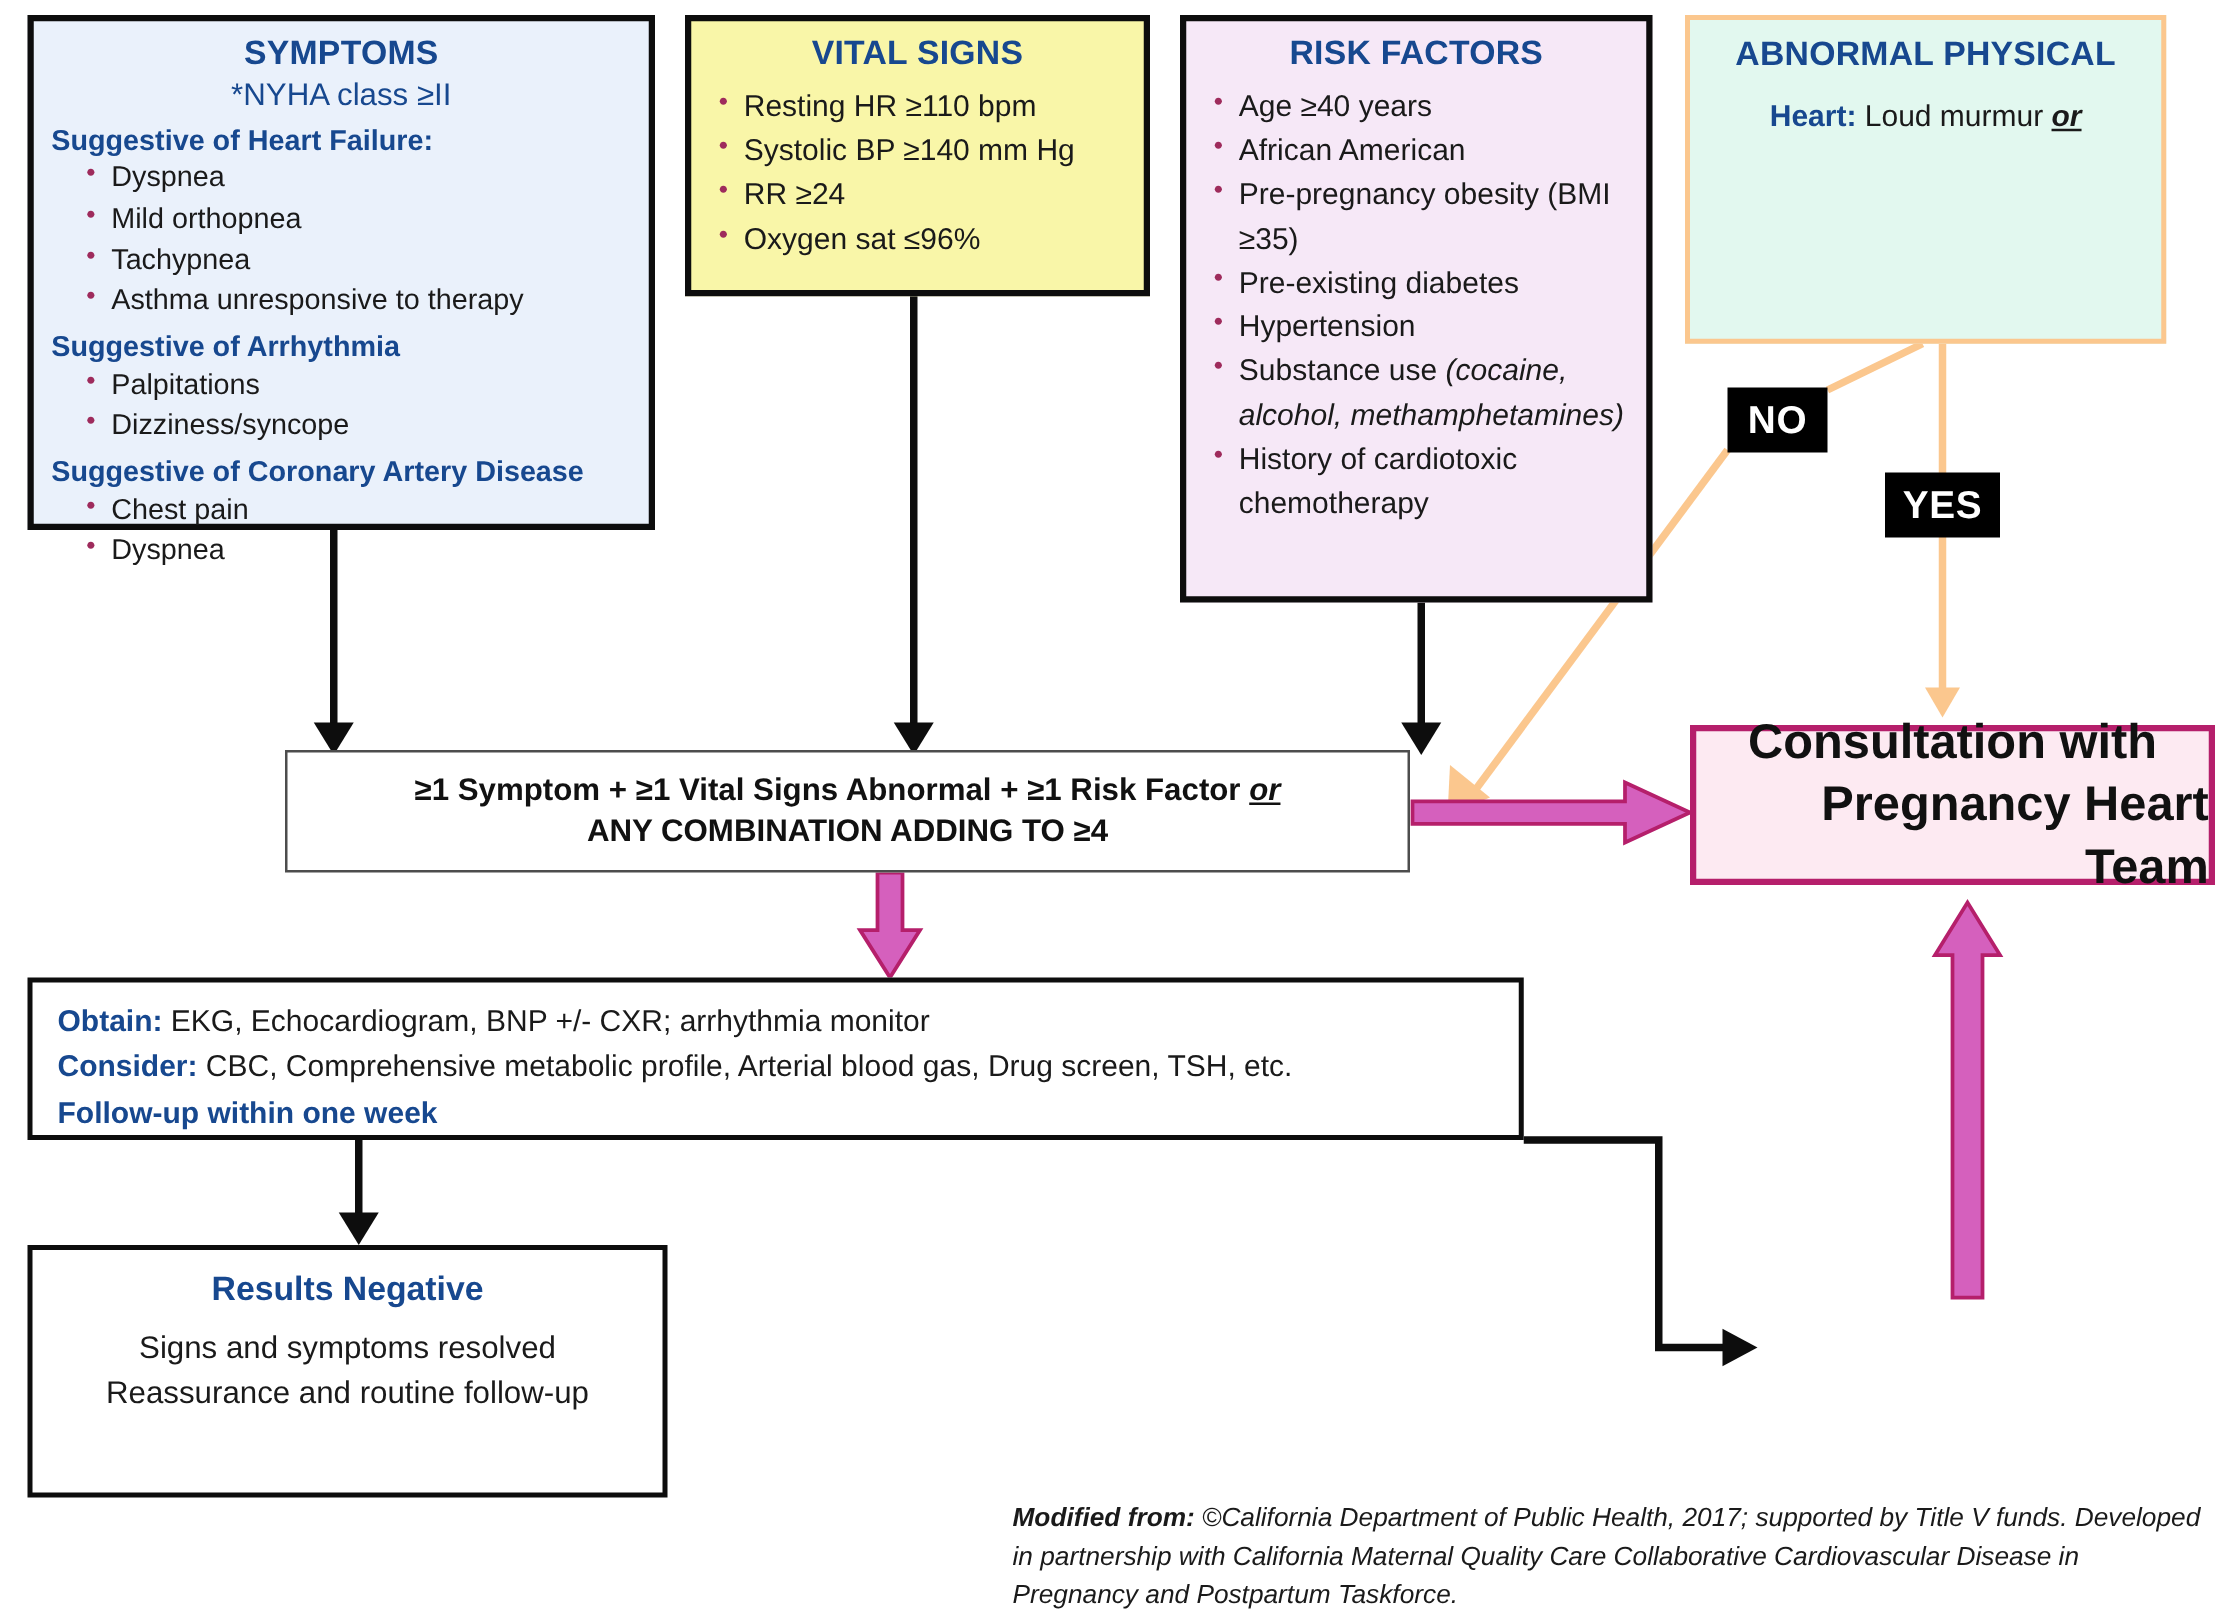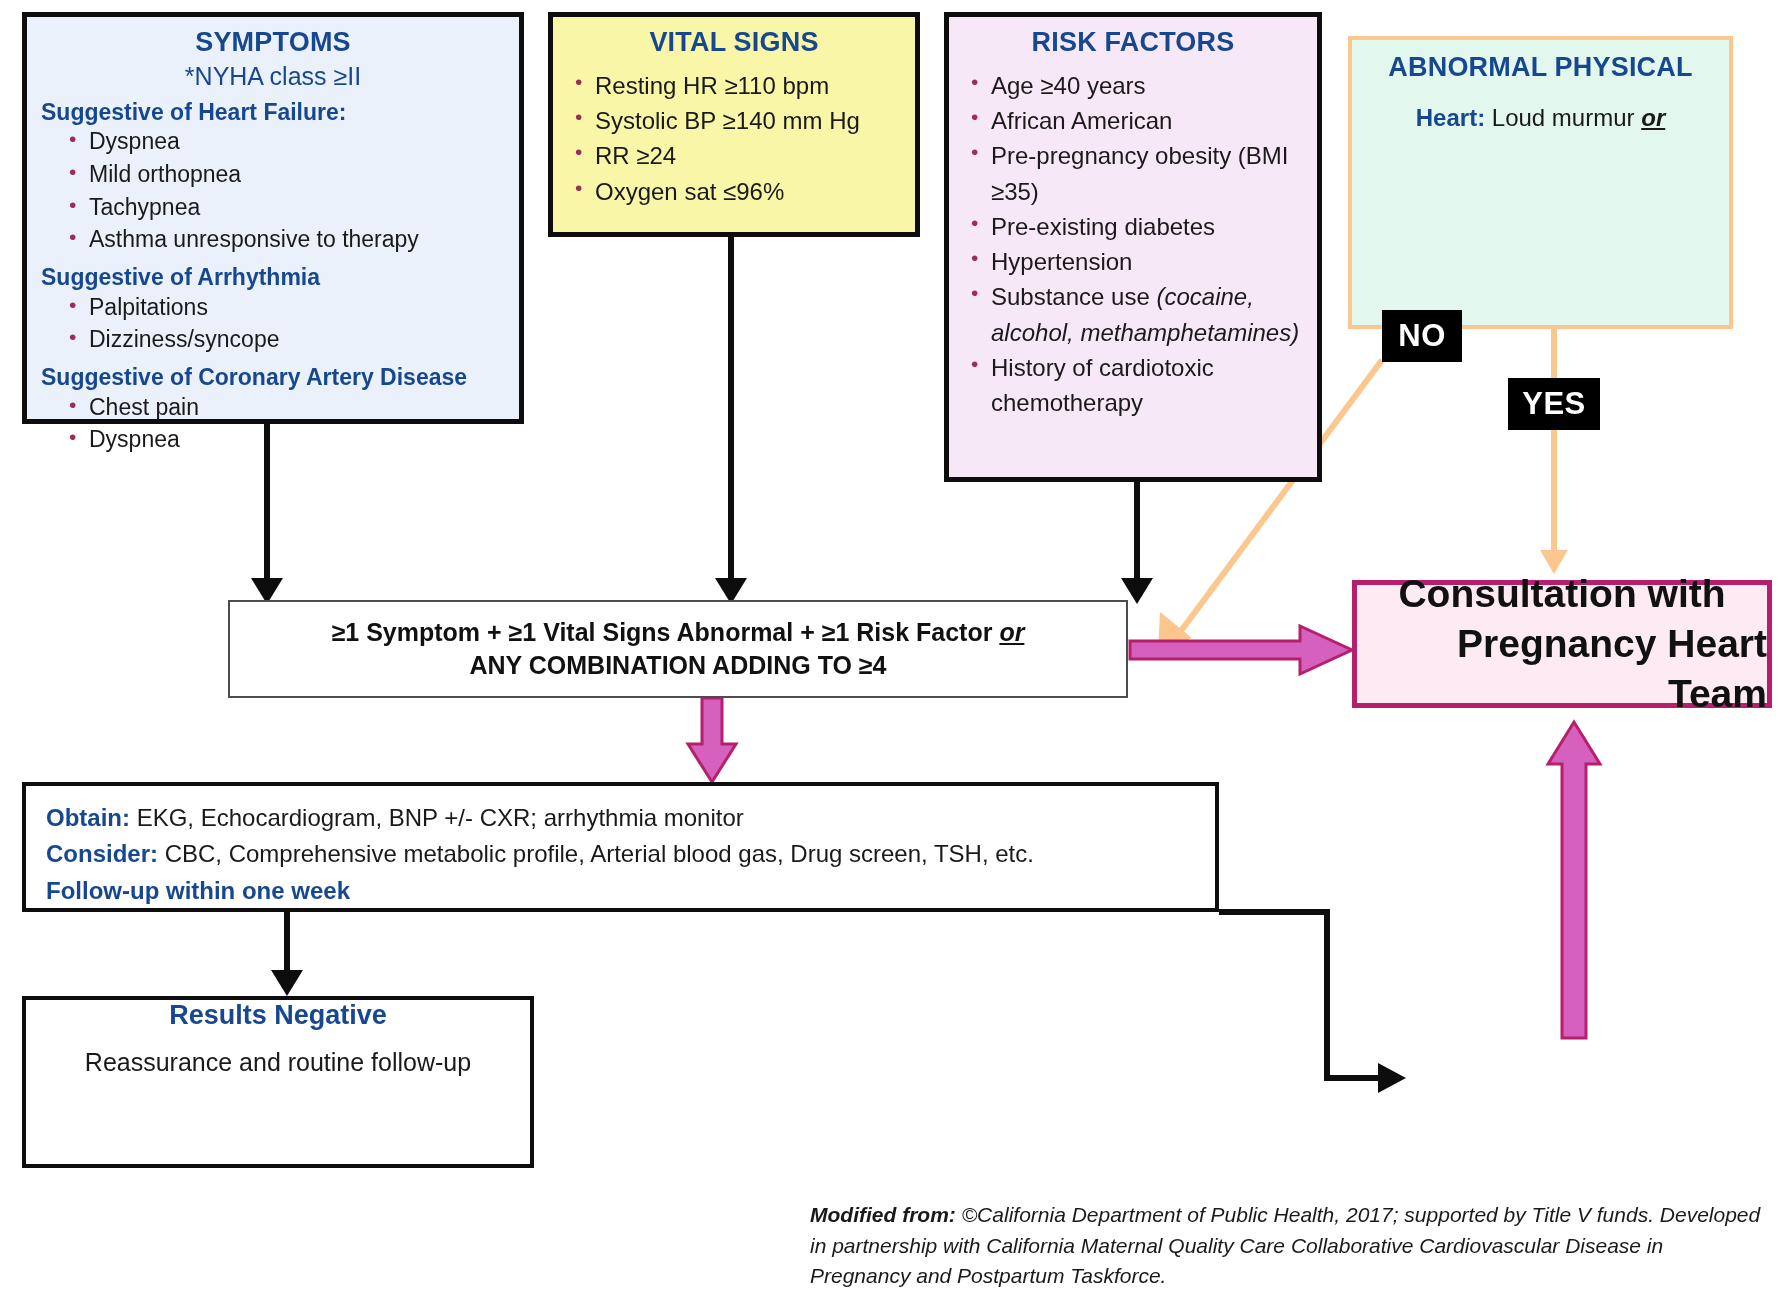--- a/index.html
+++ b/index.html
@@ -32,25 +32,24 @@
     border: 5px solid #0d0d0d;
     padding: 10px 14px 0 14px;
   }
   .risk-box {
     left: 944px; top: 12px; width: 378px; height: 470px;
     background: #f6e8f7;
     border: 5px solid #0d0d0d;
     padding: 10px 14px 0 14px;
   }
   .exam-box {
-    left: 1348px; top: 12px; width: 385px; height: 293px;
+    left: 1348px; top: 12px; width: 385px; height: 263px;
     background: #e2f8ef;
     border: 4px solid #fbc78e;
     padding: 12px 14px 0 14px;
-    margin-top: 24px;
   }
 
   .title {
     text-align: center;
     font-weight: bold;
     color: #17488f;
     font-size: 27px;
     letter-spacing: .2px;
     line-height: 1.14;
   }
@@ -133,23 +132,24 @@
   }
   .obtain-line {
     font-size: 24px;
     color: #1a1a1a;
     line-height: 1.52;
   }
   .obtain-line b { color: #17488f; }
 
   
   .resneg-box {
-    left: 22px; top: 996px; width: 512px; height: 172px;
+    left: 22px; top: 996px; width: 512px; height: 202px;
     background: #ffffff;
     border: 4px solid #0d0d0d;
+    padding-top: 16px;
   }
   .resneg-title {
     text-align: center;
     color: #17488f;
     font-weight: bold;
     font-size: 27px;
   }
   .resneg-line {
     text-align: center;
     font-size: 25px;
@@ -352,20 +352,21 @@
 
   <div class="box obtain-box">
     <div class="obtain-line"><b>Obtain:</b><span> EKG, Echocardiogram, BNP +/- CXR; arrhythmia monitor</span></div>
     <div class="obtain-line"><b>Consider:</b><span> CBC, Comprehensive metabolic profile, Arterial blood gas, Drug screen, TSH, etc.</span></div>
     <div class="obtain-line"><b>Follow-up within one week</b></div>
   </div>
 
   <div class="box resneg-box">
     <div class="resneg-title">Results Negative</div>
     <div class="resneg-lines">
+      <div class="resneg-line">Signs and symptoms resolved</div>
       <div class="resneg-line">Reassurance and routine follow-up</div>
     </div>
   </div>
 
   <div class="box consult-box">
     <div class="consult-line">Consultation with</div>
     <div class="consult-line">Pregnancy Heart Team</div>
   </div>
 
 

